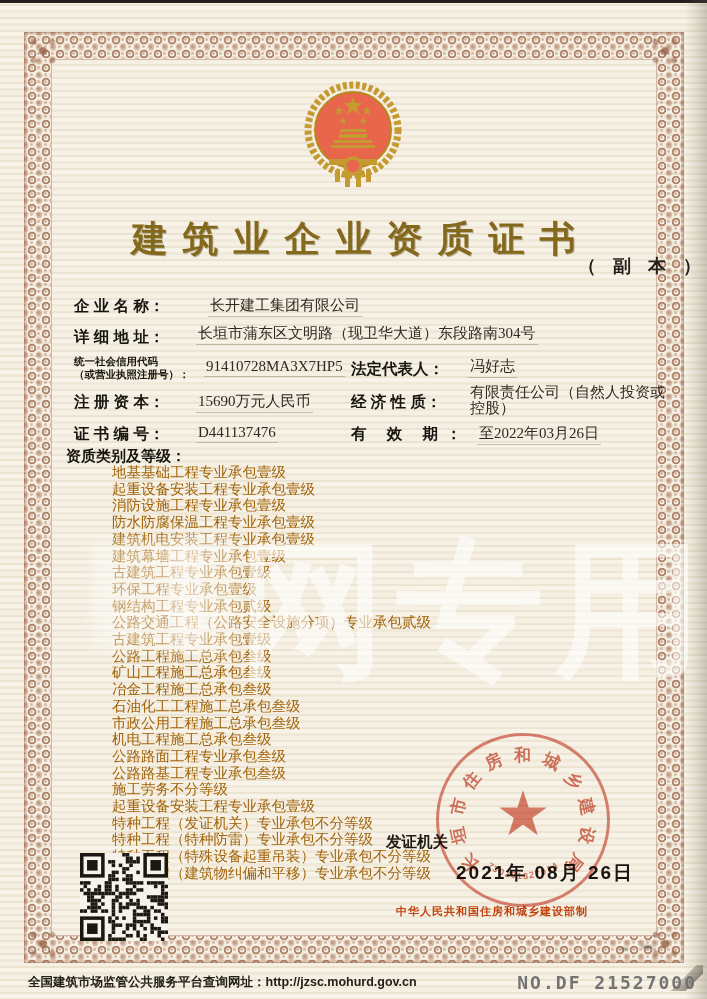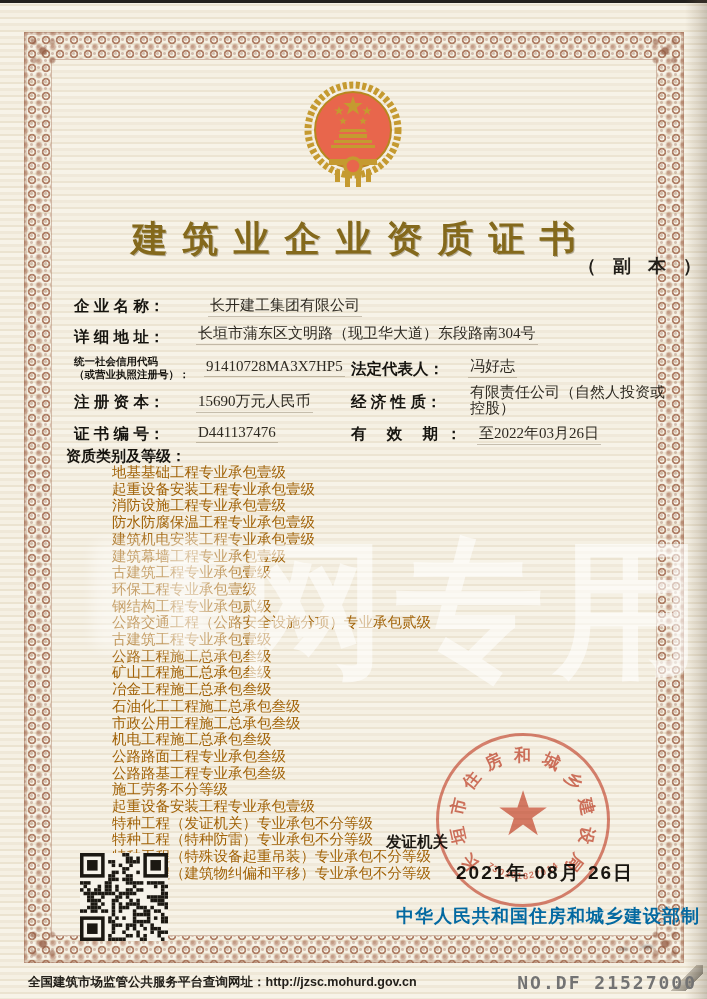--- a/index.html
+++ b/index.html
@@ -74,21 +74,21 @@
   .seal-ring{position:absolute;inset:0;border:3.5px solid rgba(206,84,62,.8);border-radius:50%;}
   .seal-char{position:absolute;font-weight:700;color:rgba(201,77,55,.88);font-size:17px;
     transform-origin:center;white-space:nowrap;}
   .seal-digit{position:absolute;font-size:9px;color:rgba(201,77,55,.85);font-weight:700;}
   .seal-star{position:absolute;left:0;top:50px;width:100%;text-align:center;
     font-size:62px;color:rgba(208,84,60,.85);line-height:62px;}
 
   .issuer-label{position:absolute;left:386px;top:832px;font-weight:700;font-size:15.5px;color:#1c1914;z-index:7;}
   .issue-date{position:absolute;left:456px;top:860px;font-size:19px;font-weight:700;color:#181510;
     letter-spacing:2px;z-index:7;}
-  .made-by{position:absolute;left:396px;top:904px;font-size:18px;font-weight:700;color:#0369a1;
+  .made-by{position:absolute;left:396px;top:904px;font-size:11px;font-weight:700;color:#c2410c;
     letter-spacing:1px;z-index:7;}
 
   .qr{position:absolute;left:80px;top:853px;width:88px;height:88px;z-index:9;background:#f6f3ea;}
 
   .scribble{position:absolute;right:44px;bottom:40px;width:52px;height:22px;z-index:7;
     background:
       radial-gradient(ellipse at 25% 55%,rgba(70,60,55,.55) 2px,rgba(0,0,0,0) 6px),
       radial-gradient(ellipse at 70% 45%,rgba(70,60,55,.5) 3px,rgba(0,0,0,0) 8px);
     filter:blur(1px);}
 

